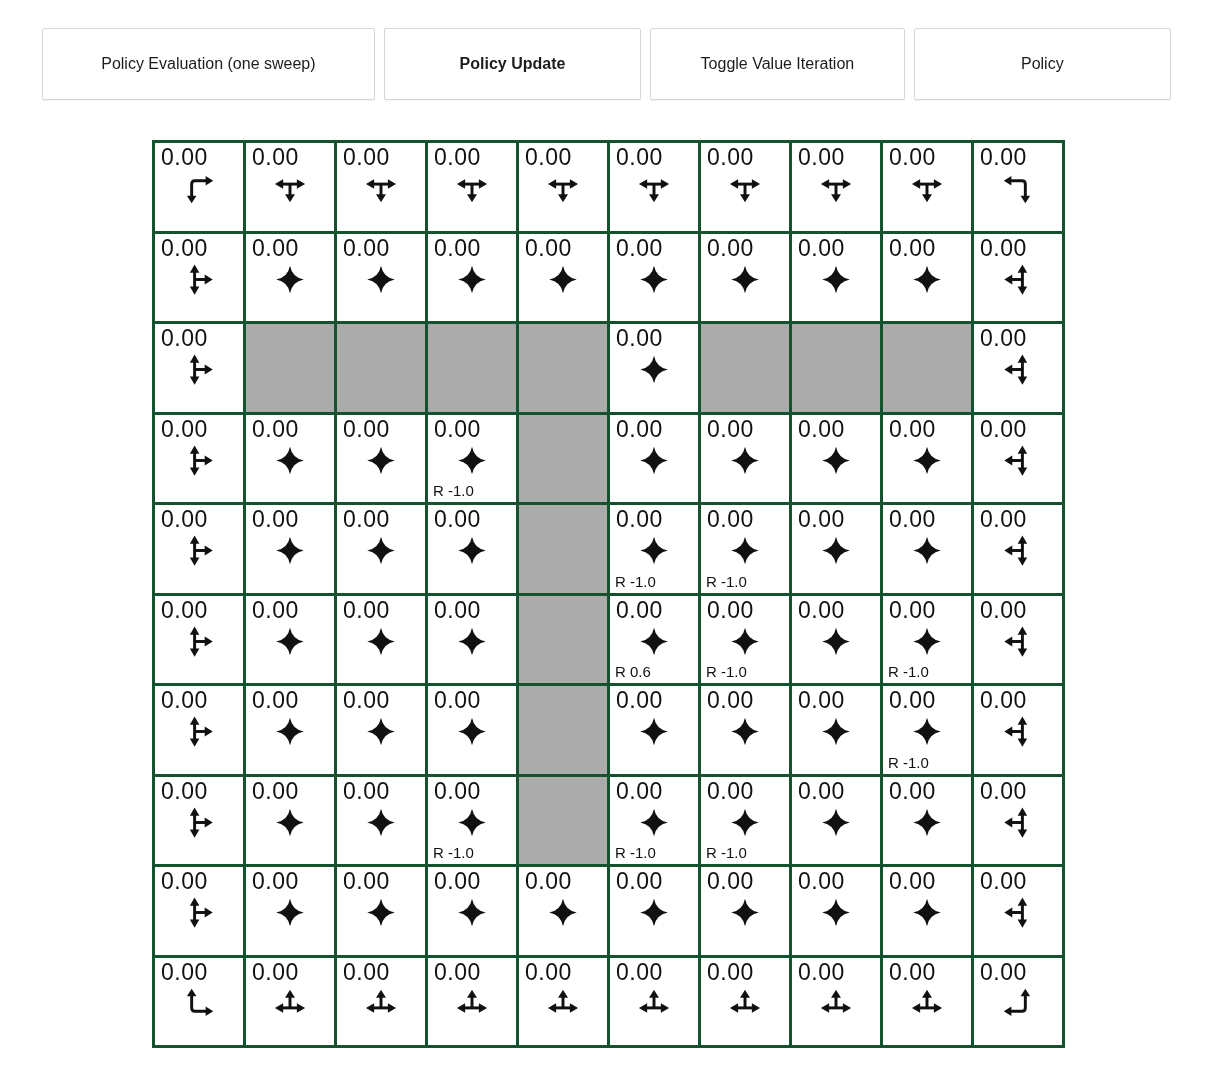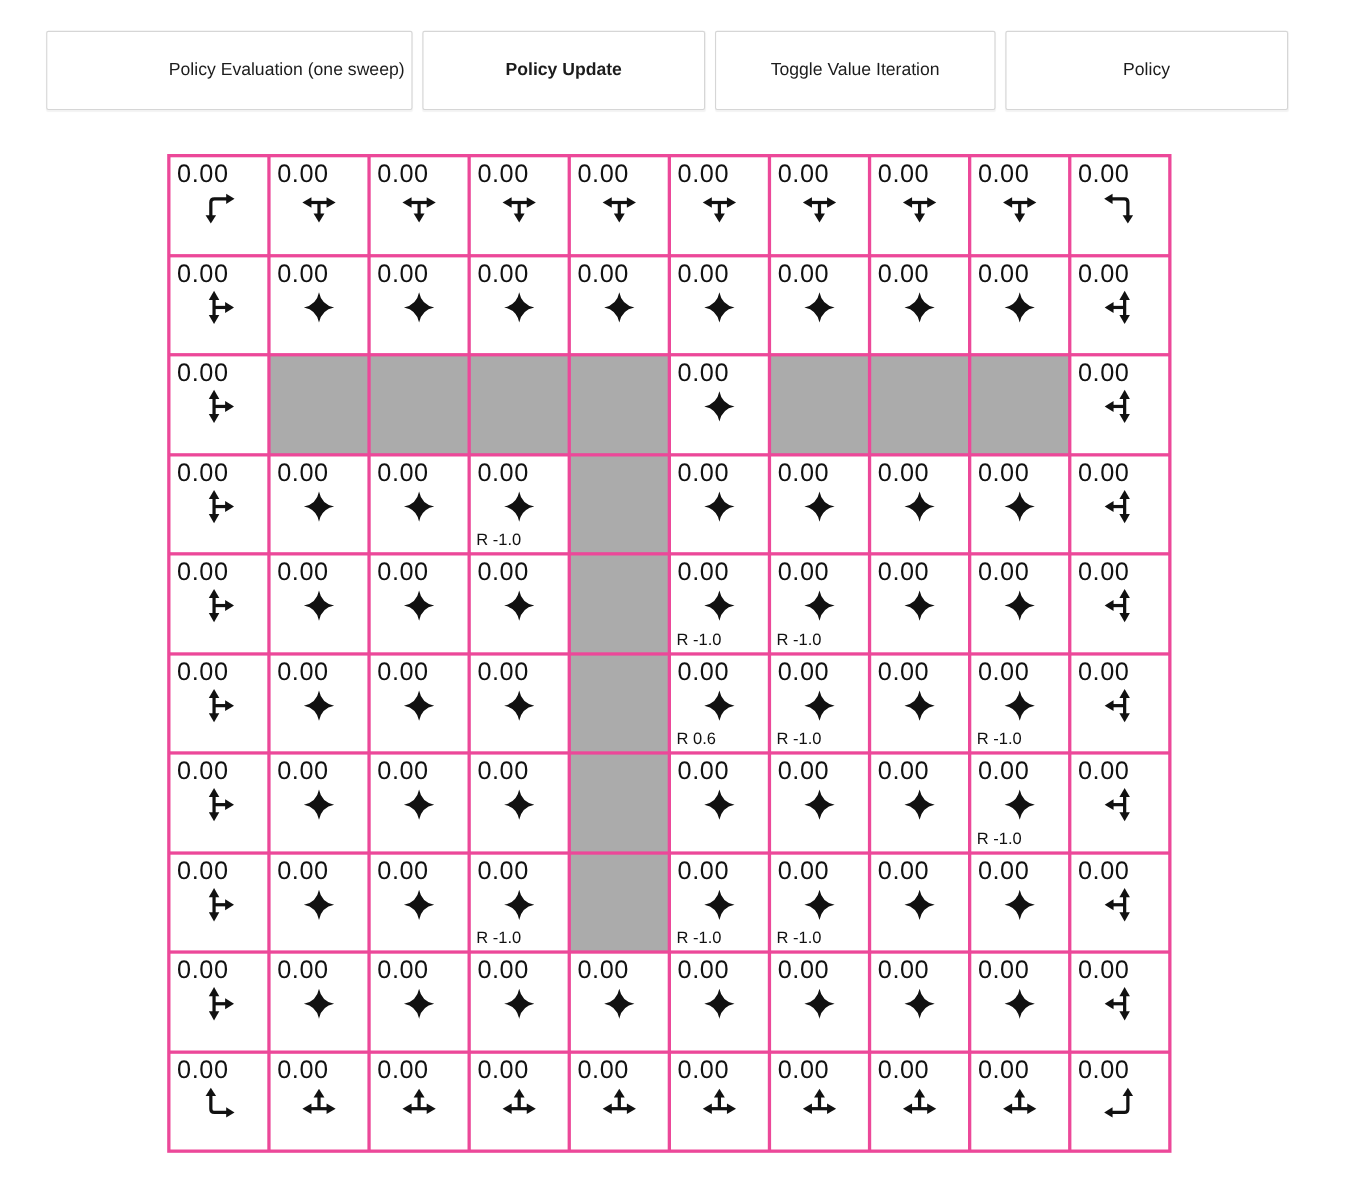--- a/index.html
+++ b/index.html
@@ -16,30 +16,30 @@
     height:72px;
     background:#ffffff;
     border:1px solid #d6d6d6;
     border-radius:2px;
     box-shadow:0 1px 1px rgba(0,0,0,0.05);
     font-family:"Liberation Sans",sans-serif;
     font-size:16px;color:#1c1c1c;
     cursor:pointer;
     flex-basis:0;
   }
-  .btn.b0{flex-grow:338;text-align:right;}
+  .btn.b0{flex-grow:338;}
   .btn.b1{flex-grow:258;font-weight:bold;}
   .btn.b2{flex-grow:255;}
   .btn.b3{flex-grow:258;}
   
   .grid{
     margin:40px 0 0 152px;
     width:913px;height:908px;
     box-sizing:border-box;
-    background:#ec4899;
+    background:#14532d;
     padding:3px;
     display:grid;
     grid-template-columns:repeat(10,1fr);
     grid-template-rows:repeat(10,1fr);
     gap:3px;
   }
   .cell{background:#ffffff;position:relative;}
   .cell.wall{background:#ababab;}
   .val{
     position:absolute;top:1px;left:6px;

